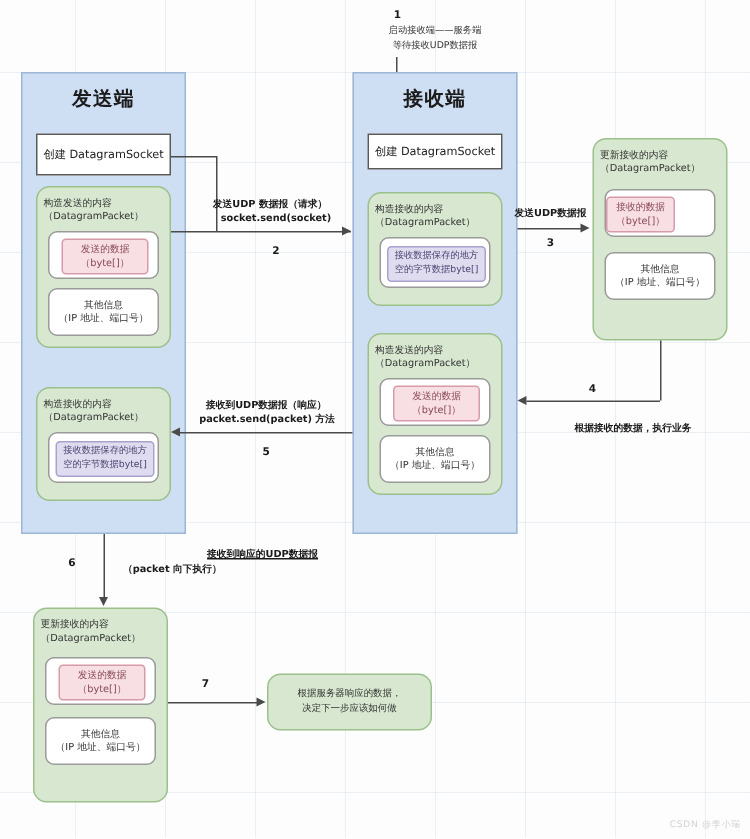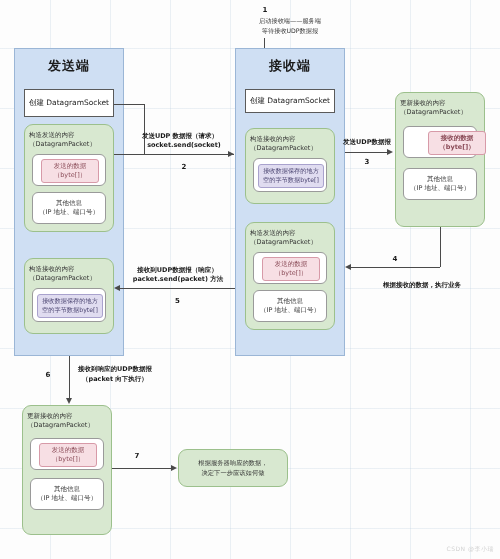--- a/index.html
+++ b/index.html
@@ -213,21 +213,21 @@
   </div>
 </div>
 
 <div class="abs gbox" style="left:395px;top:92px;width:90px;height:135px;">
   <div class="gbox-title">
     <div>更新接收的内容</div>
     <div>（DatagramPacket）</div>
   </div>
 </div>
 <div class="abs ibox" style="left:403px;top:126px;width:74px;height:32px;">
-  <div class="abs pbox" style="left:24px;top:4px;width:58px;height:24px;font-weight:bold;">
+  <div class="abs pbox" style="left:0;top:4px;width:46px;height:24px;">
     <div>
       <div>接收的数据</div>
       <div>（byte[]）</div>
     </div>
   </div>
 </div>
 <div class="abs ibox" style="left:403px;top:168px;width:74px;height:32px;">
   <div>
     <div>其他信息</div>
     <div>（IP 地址、端口号）</div>
@@ -288,20 +288,20 @@
 
 <div class="abs hline" style="left:120px;top:288px;width:115px;"></div>
 <div class="abs arrow-l" style="left:114px;top:284.5px;"></div>
 <div class="abs lbl" style="left:120px;top:266px;width:115px;">接收到UDP数据报（响应）</div>
 <div class="abs lbl" style="left:118px;top:275px;width:120px;">packet.send(packet) 方法</div>
 <div class="abs num" style="left:120px;top:297px;width:115px;">5</div>
 
 <div class="abs vline" style="left:69px;top:356px;height:43px;"></div>
 <div class="abs arrow-d" style="left:65.5px;top:398px;"></div>
 <div class="abs num" style="left:38px;top:371px;width:20px;">6</div>
-<div class="abs lbl" style="left:78px;top:365px;width:120px;text-align:left;">接收到响应的UDP数据报</div>
+<div class="abs lbl" style="left:92px;top:365px;width:120px;text-align:right;text-decoration:underline;">接收到响应的UDP数据报</div>
 <div class="abs lbl" style="left:82px;top:375px;width:120px;text-align:left;">（packet 向下执行）</div>
 
 <div class="abs hline" style="left:112px;top:468px;width:60px;"></div>
 <div class="abs arrow-r" style="left:171px;top:464.5px;"></div>
 <div class="abs num" style="left:122px;top:452px;width:30px;">7</div>
 
 <div class="watermark">CSDN @李小瑞</div>
 
 </body></html>

